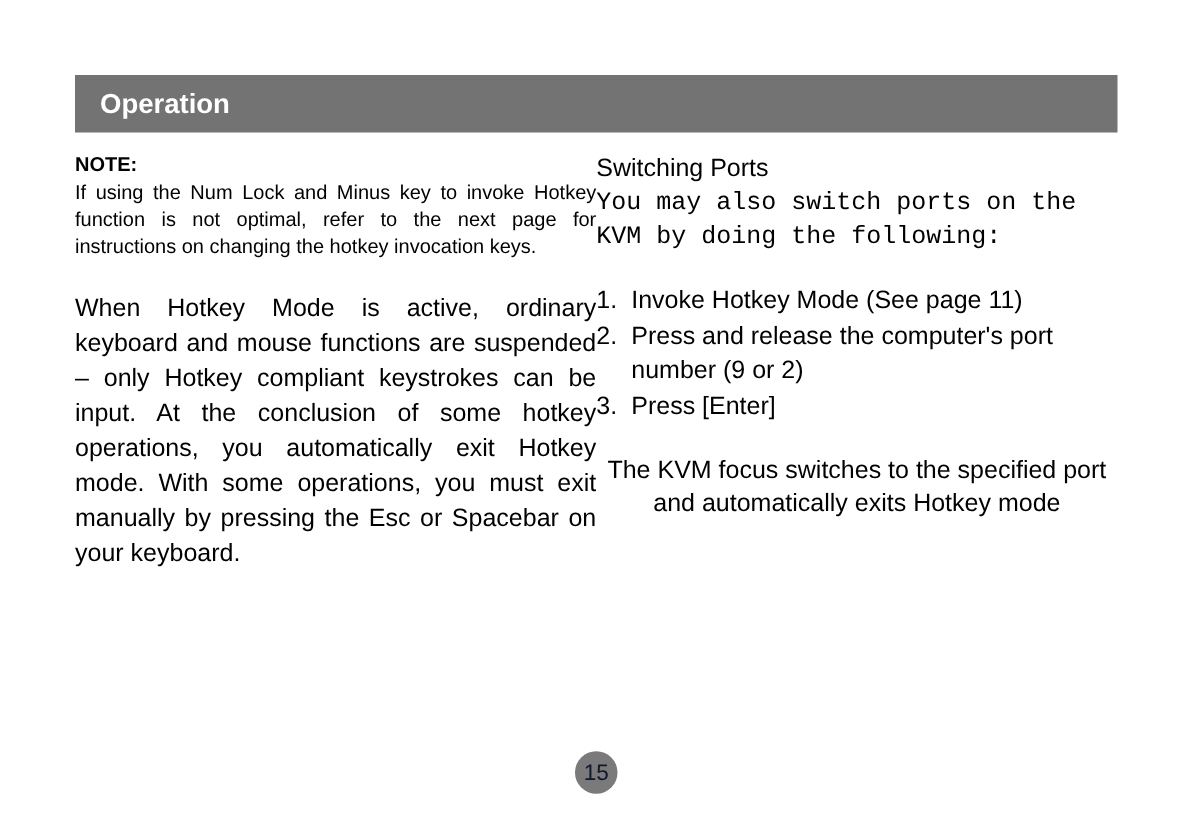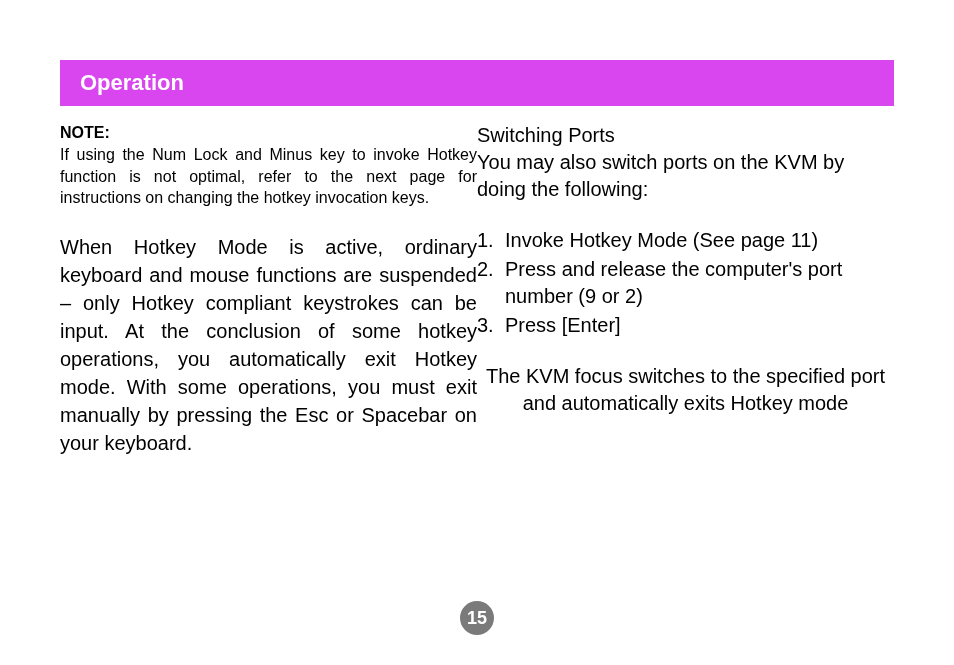--- a/index.html
+++ b/index.html
@@ -10,21 +10,21 @@
     body {
       width: 954px;
       height: 665px;
       font-family: Arial, Helvetica, sans-serif;
       background: #fff;
       padding: 60px 60px 20px 60px;
       position: relative;
       color: #000;
     }
     .header-bar {
-      background: #d946ef;
+      background: #737373;
       color: #fff;
       padding: 10px 20px;
       font-size: 22px;
       font-weight: bold;
       margin-bottom: 18px;
     }
     .content {
       display: flex;
     }
     .column {
@@ -51,20 +51,21 @@
     }
     .section-heading {
       font-weight: normal;
       font-size: 20px;
       margin-bottom: 2px;
     }
     .right-intro {
       font-size: 20px;
       line-height: 1.35;
       margin-bottom: 24px;
+      font-family: Liberation Mono, monospace;
     }
     .steps {
       font-size: 20px;
       line-height: 1.35;
       list-style: none;
       margin-bottom: 24px;
     }
     .steps li {
       display: flex;
       margin-bottom: 2px;
@@ -80,22 +81,22 @@
     }
     .page-badge {
       position: absolute;
       bottom: 30px;
       left: 50%;
       transform: translateX(-50%);
       width: 34px;
       height: 34px;
       border-radius: 50%;
       background: #7a7a7a;
-      color: #ffffff;
-      font-weight: bold;
+      color: #0f172a;
+      font-weight: normal;
       font-size: 18px;
       display: flex;
       align-items: center;
       justify-content: center;
     }
   </style>
 </head>
 <body>
 
 <div class="header-bar">

